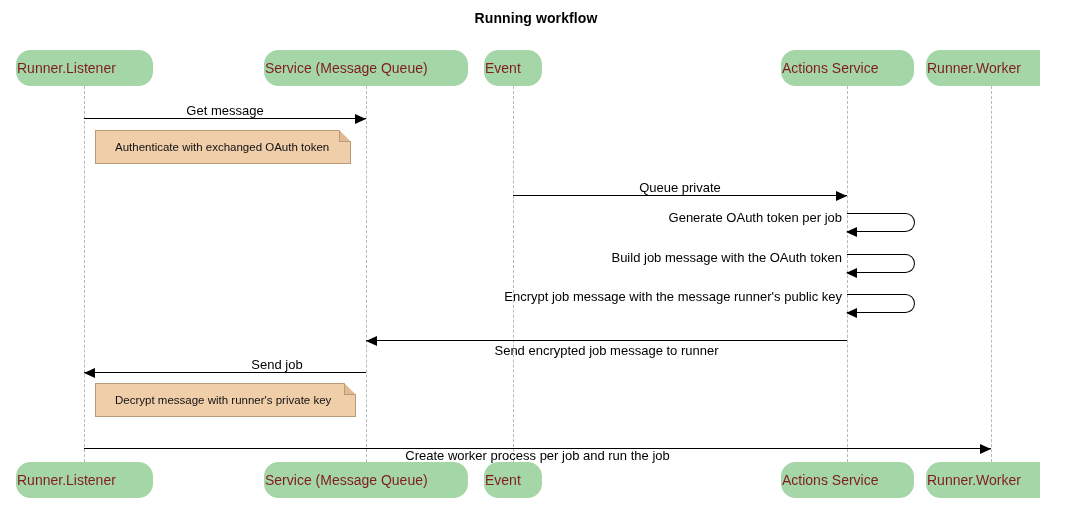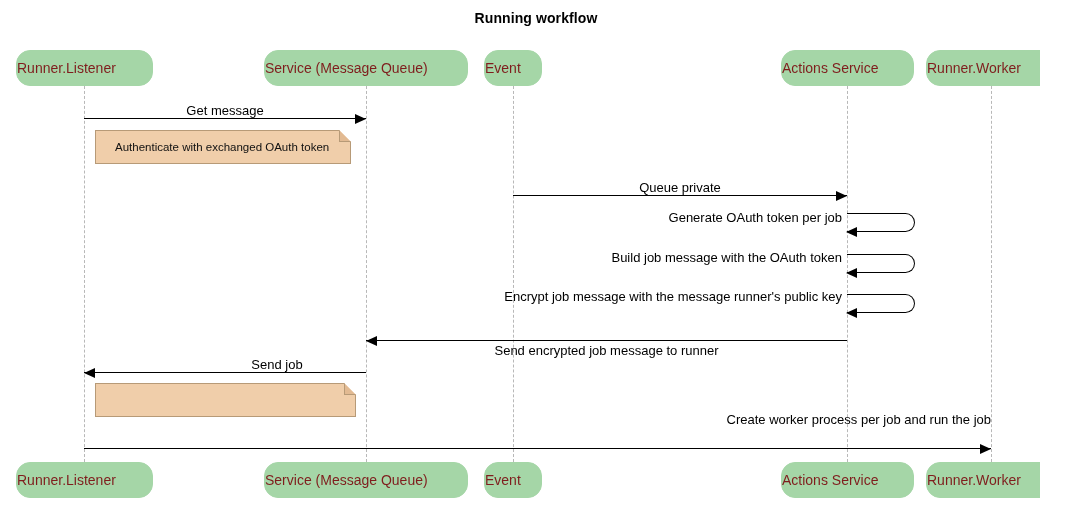--- a/index.html
+++ b/index.html
@@ -152,29 +152,30 @@
       <div class="arrowhead left" style="left: 846px; top: 308px;"></div>
       <div class="msg-label right-align" style="left: 0px; width: 842px; top: 289px;">Encrypt job message with the message runner's public key</div>
       <div class="msg-line" style="left: 366px; top: 340px; width: 481px;"></div>
       <div class="arrowhead left" style="top: 336px; left: 366px;"></div>
       <div class="msg-label" style="left: 366px; width: 481px; top: 325px; margin-top: 18px;">Send encrypted job message to runner</div>
       <div class="msg-line" style="left: 84px; top: 372px; width: 282px;"></div>
       <div class="arrowhead left" style="top: 368px; left: 84px;"></div>
       <div class="msg-label" style="left: 100px; width: 282px; top: 357px; margin-left: 36px;">Send job</div>
       <div class="msg-line" style="left: 84px; top: 448px; width: 907px;"></div>
       <div class="arrowhead right" style="top: 444px; left: 980px;"></div>
-      <div class="msg-label" style="left: 84px; width: 907px; top: 412px; text-align: right;">Create worker process per job and run the job</div>
+      <div class="msg-label" style="left: 84px; width: 907px; top: 448px;">Create worker process per job and run the job</div>
     </div>
   <div id="notes-layer">
       <div class="note" style="left: 95px; top: 130px; width: 256px; height: 34px;">
         <div class="note-text">Authenticate with exchanged OAuth token</div>
         <div class="note-fold-cover"></div>
         <div class="note-fold"></div>
       </div>
       <div class="note" style="left: 95px; top: 383px; width: 261px; height: 34px;">
+        <div class="note-text">Decrypt message with runner's private key</div>
         <div class="note-fold-cover"></div>
         <div class="note-fold"></div>
       </div>
     </div>
   <div id="participants-layer">
       <div class="participant" style="left: 16px; top: 50px; width: 137px;"><span>Runner.Listener</span></div>
       <div class="participant" style="left: 264px; top: 50px; width: 204px;"><span>Service (Message Queue)</span></div>
       <div class="participant" style="left: 484px; top: 50px; width: 58px;"><span>Event</span></div>
       <div class="participant" style="left: 781px; top: 50px; width: 133px;"><span>Actions Service</span></div>
       <div class="participant" style="left: 926px; top: 50px; width: 131px;"><span>Runner.Worker</span></div>

